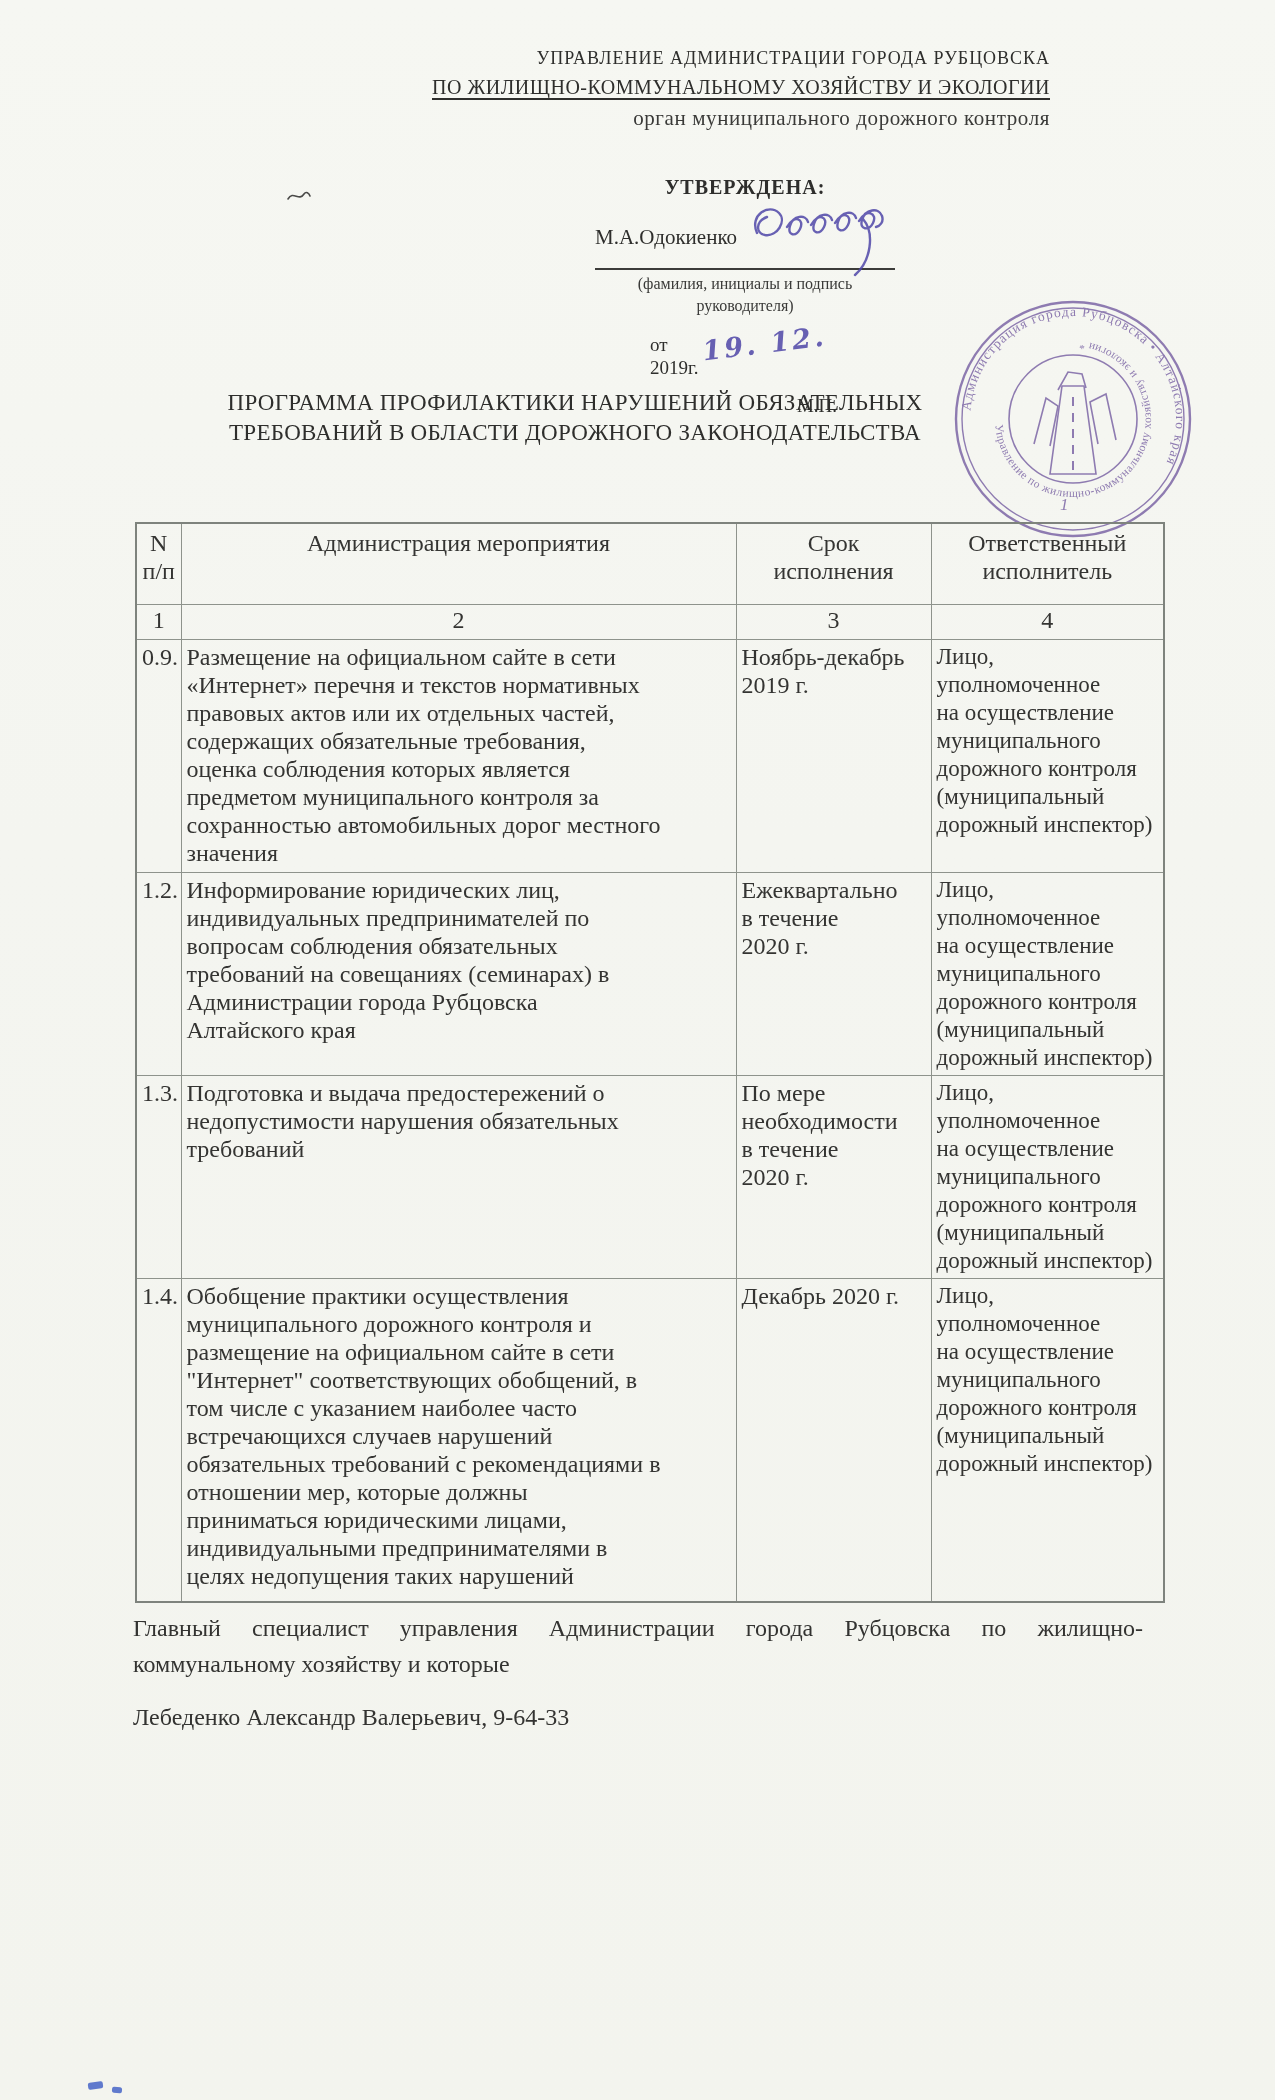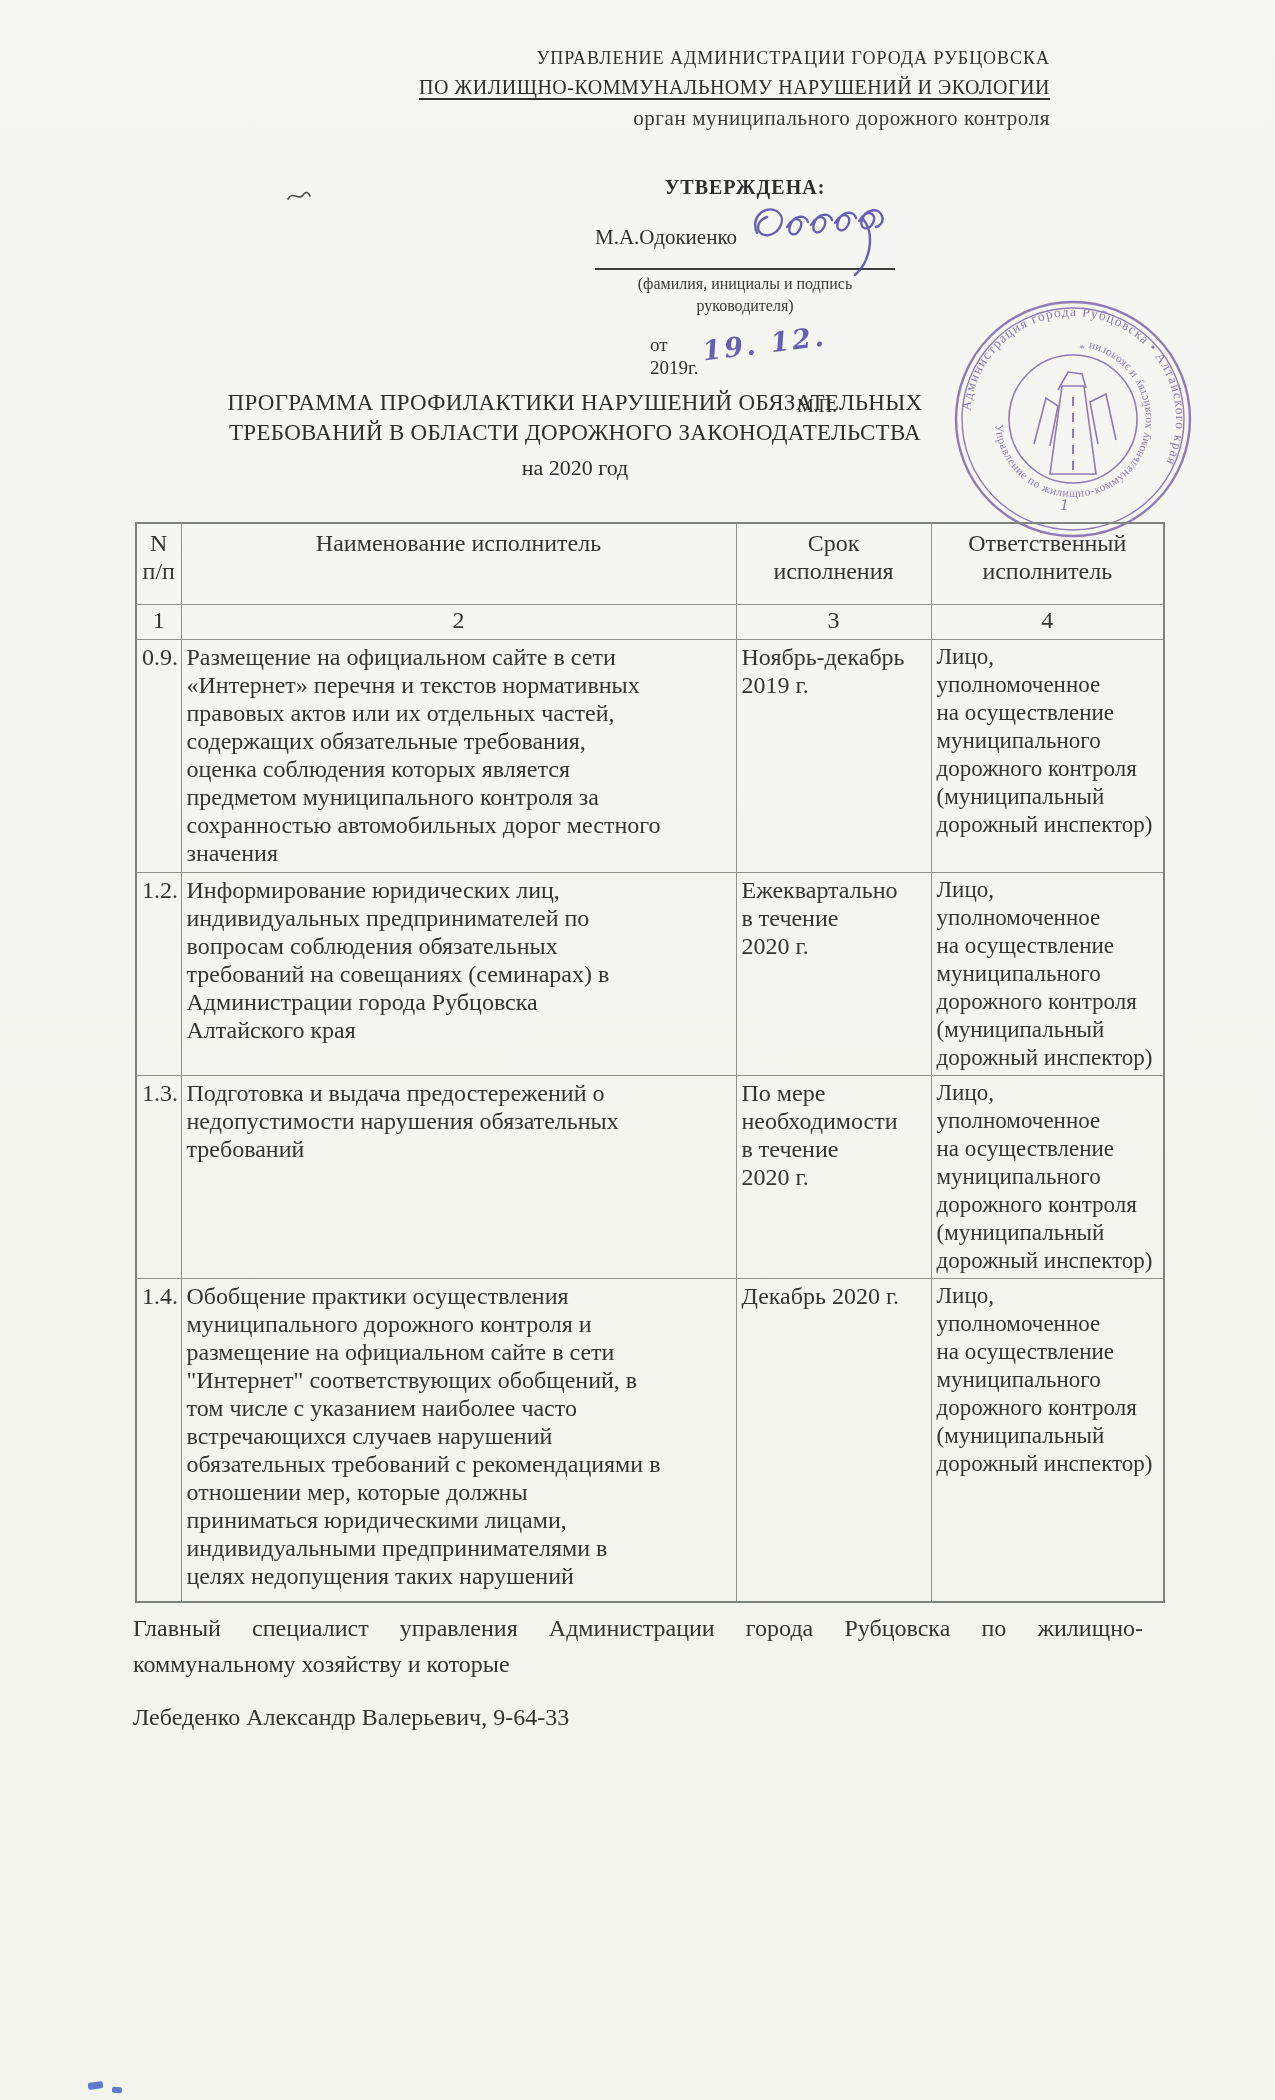--- a/index.html
+++ b/index.html
@@ -72,21 +72,21 @@
   .footer-line2{display:block;}
   .footer-contact{margin-top:17px;}
 </style>
 </head>
 <body>
 
 <div class="page">
 
   <div class="org-header">
     <div class="org-line1">УПРАВЛЕНИЕ АДМИНИСТРАЦИИ ГОРОДА РУБЦОВСКА</div>
-    <div class="org-line2">ПО ЖИЛИЩНО-КОММУНАЛЬНОМУ НАРУШЕНИЙ И ЭКОЛОГИИ</div>
+    <div class="org-line2">ПО ЖИЛИЩНО-КОММУНАЛЬНОМУ ХОЗЯЙСТВУ И ЭКОЛОГИИ</div>
     <div class="org-line3">орган муниципального дорожного контроля</div>
   </div>
 
   <svg class="squiggle" viewBox="0 0 26 16">
     <path d="M2,11 C7,2 13,14 18,6 C20,3 23,5 24,8" fill="none" stroke="#4a4a48" stroke-width="1.6" stroke-linecap="round"></path>
   </svg>
 
   <div class="approval">
     <div class="approved-label">УТВЕРЖДЕНА:</div>
     <div class="name-line">
@@ -129,35 +129,34 @@
       <path d="M84,150 L96,104 L108,112 L100,152"></path>
       <path d="M148,150 L140,108 L156,100 L166,146"></path>
       <path d="M108,96 L118,78 L132,80 L136,94"></path>
     </g>
     <text x="110" y="216" font-size="17" fill="#6b4fa1" font-style="italic">1</text>
   </svg>
 
   <div class="doc-title">
     <div class="title-main">ПРОГРАММА ПРОФИЛАКТИКИ НАРУШЕНИЙ ОБЯЗАТЕЛЬНЫХ</div>
     <div class="title-main">ТРЕБОВАНИЙ В ОБЛАСТИ ДОРОЖНОГО ЗАКОНОДАТЕЛЬСТВА</div>
-    <div class="title-year">на 2020 год</div>
   </div>
 
   <table class="program-table">
     <colgroup>
         <col class="c1">
         <col class="c2">
         <col class="c3">
         <col class="c4">
       </colgroup>
     <thead>
       <tr>
         <th>N
 п/п</th>
-        <th>Наименование исполнитель</th>
+        <th>Администрация мероприятия</th>
         <th>Срок
 исполнения</th>
         <th>Ответственный
 исполнитель</th>
       </tr>
       <tr class="row-nums">
         <td>1</td>
         <td>2</td>
         <td>3</td>
         <td>4</td>

